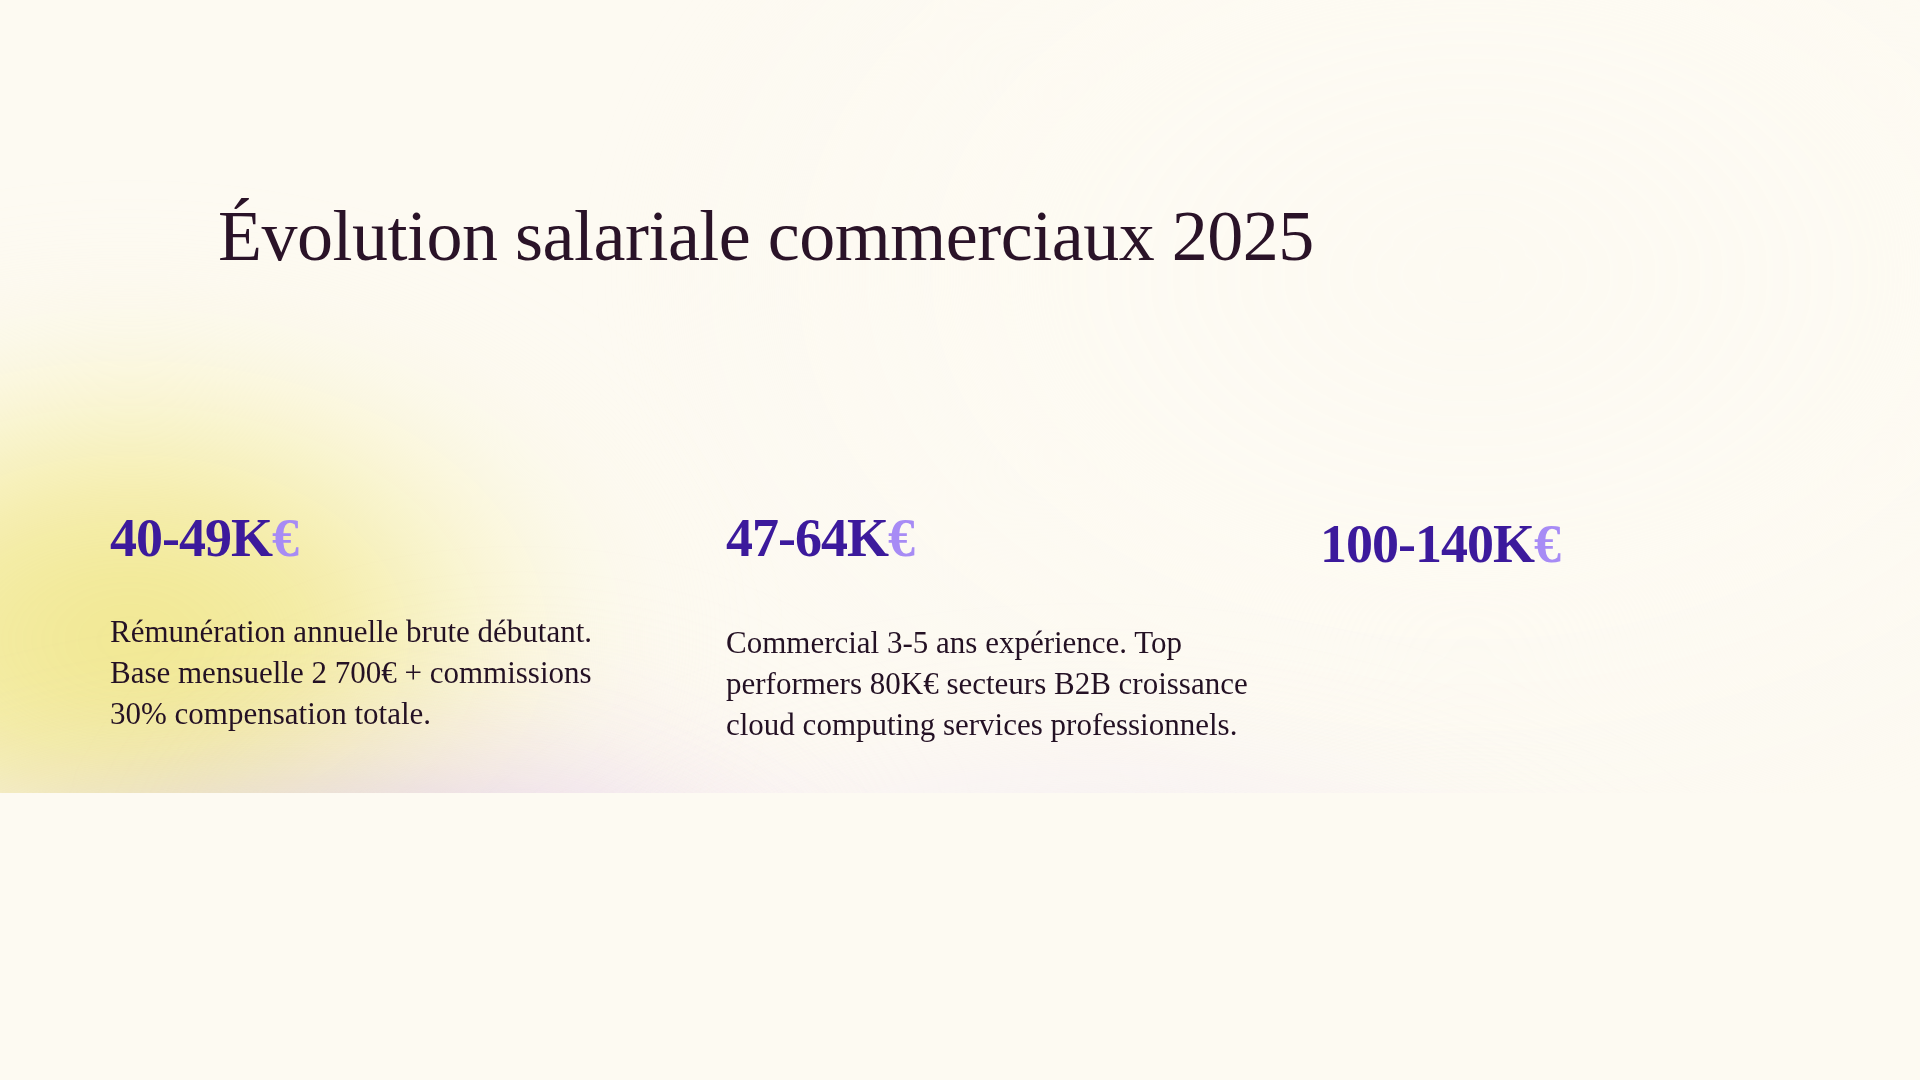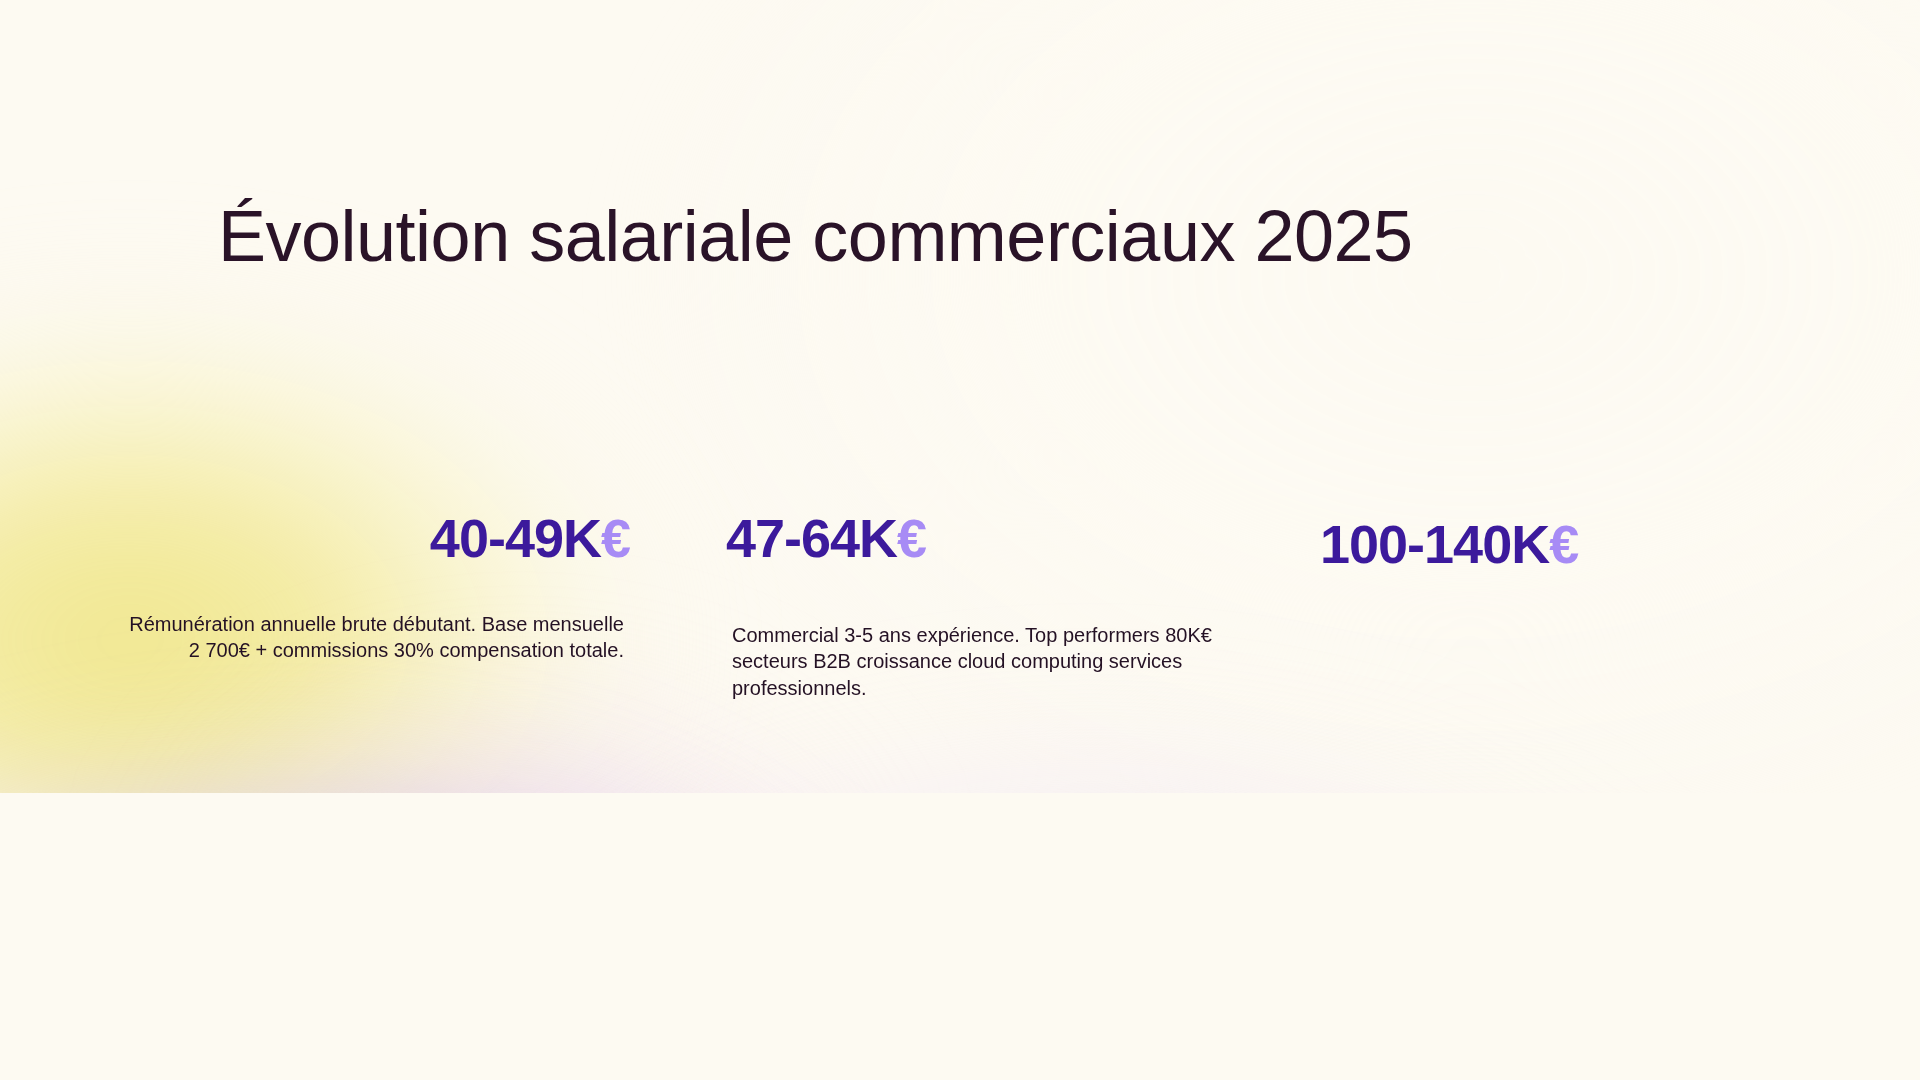--- a/index.html
+++ b/index.html
@@ -15,20 +15,21 @@
     background: #fdfaf2;
   }
 
   #slide {
     position: relative;
     width: 1920px;
     height: 793px;
     overflow: hidden;
     background-color: #fdfaf2;
     isolation: isolate;
+    font-family: Liberation Serif, serif;
   }
 
   
   .bg-layer {
     position: absolute;
     inset: 0;
     pointer-events: none;
   }
 
   .blob {
@@ -137,45 +138,45 @@
     left: 0;
     top: 510px;
     width: 1920px;
   }
 
   .stat-column {
     position: absolute;
     top: 0;
   }
 
-  .col-1 { left: 110px;  width: 520px; text-align: right; }
+  .col-1 { left: 110px;  width: 520px; }
   .col-2 { left: 726px;  width: 540px; }
   .col-3 { left: 1320px; width: 540px; }
 
   .stat-value {
     font-size: 54px;
     font-weight: 700;
     letter-spacing: -1px;
     line-height: 1.05;
     color: #3c1a9c;
     white-space: nowrap;
     margin: 0 0 44px 0;
   }
 
   .stat-currency {
     color: #a78bf5;
     font-weight: 700;
   }
 
   .stat-desc {
-    font-size: 20px;
+    font-size: 31px;
     font-weight: 400;
     line-height: 1.33;
     color: #241124;
-    margin: 6px;
+    margin: 0;
   }
 
   
   .col-1 .stat-value { margin-bottom: 44px; }
   .col-2 .stat-value { margin-bottom: 55px; }
   .col-3 { top: 6px; }
   .col-3 .stat-value { margin-bottom: 44px; }
 </style>
 </head>
 <body>

